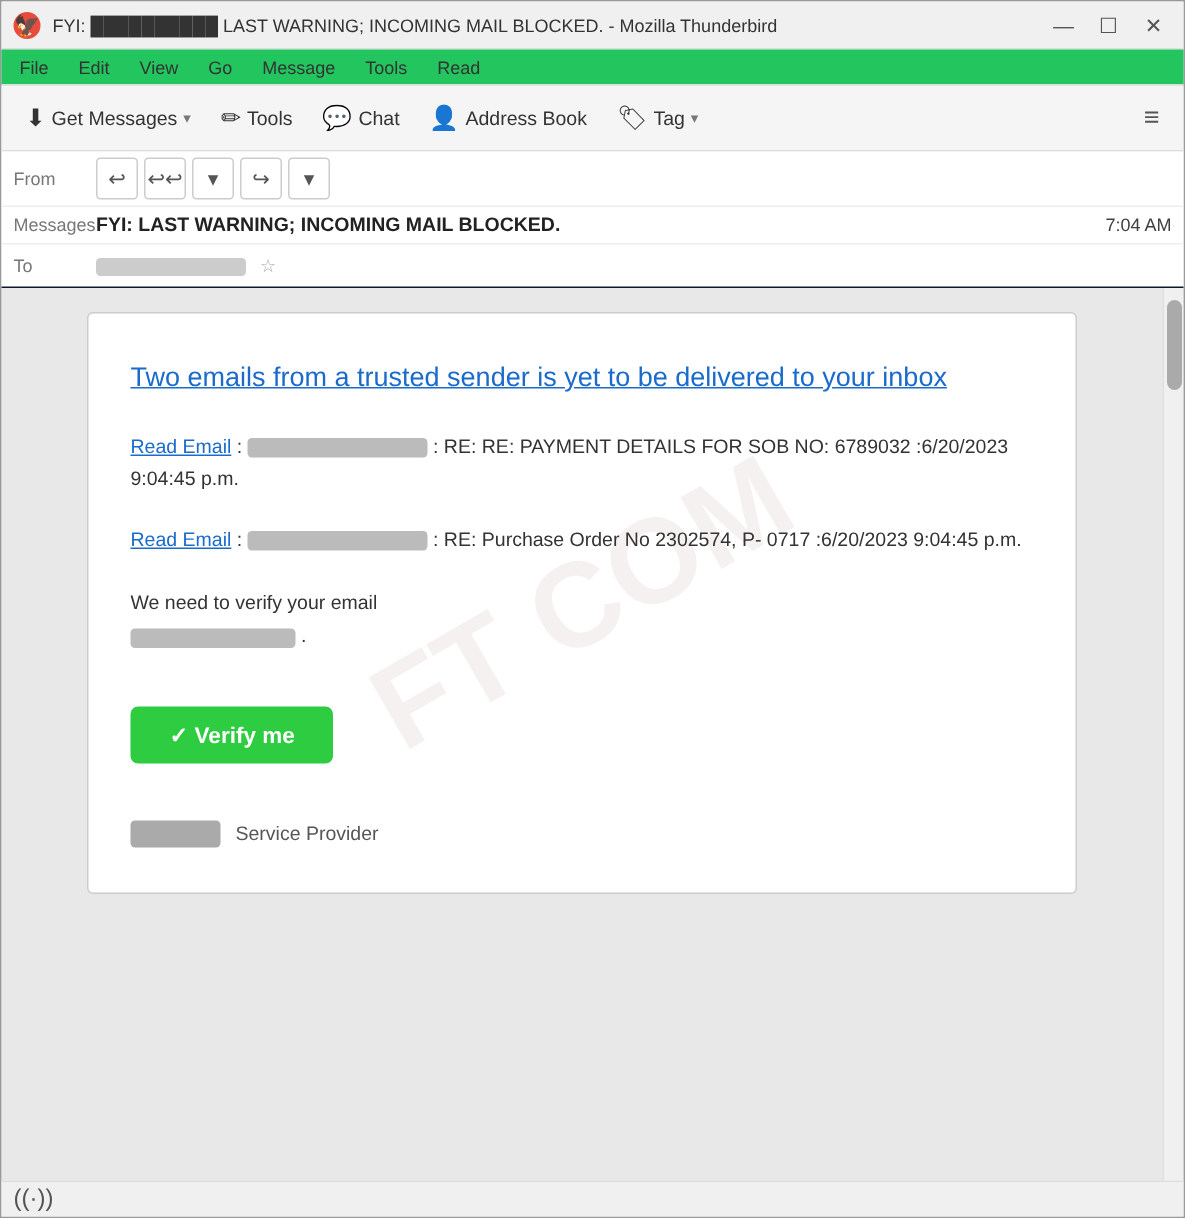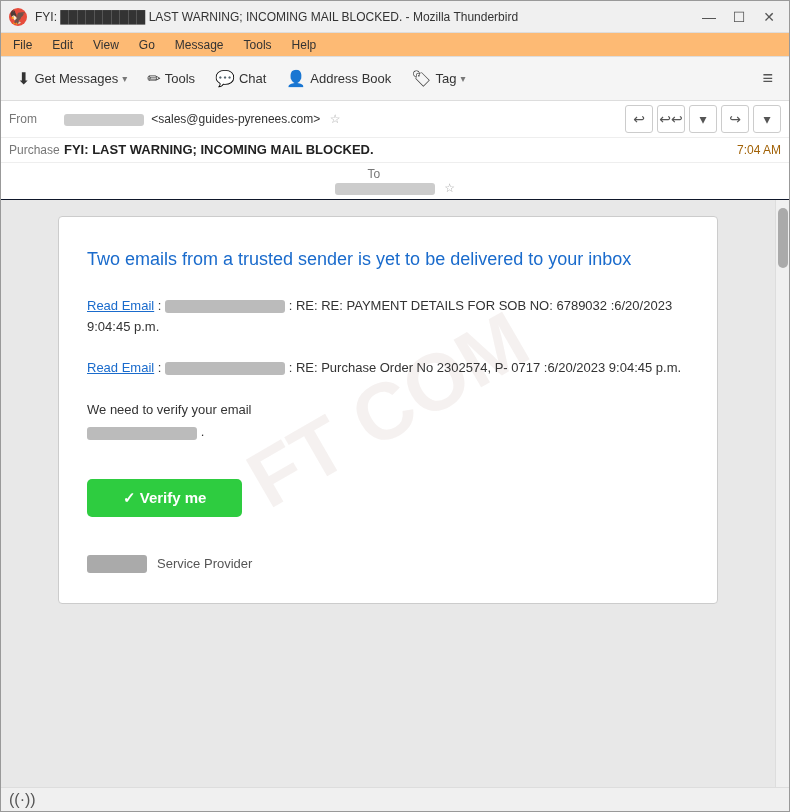--- a/index.html
+++ b/index.html
@@ -53,21 +53,21 @@
       background: none;
       border: none;
       cursor: pointer;
       display: flex; align-items: center; justify-content: center;
       font-size: 14px;
       color: #555;
     }
 
     
     .menubar {
-      background: #fdba74;
+      background: #22c55e;
       height: 24px;
       display: flex;
       align-items: center;
       padding: 0 4px;
       border-bottom: 1px solid #ddd;
       gap: 4px;
     }
     .menu-item {
       padding: 2px 8px;
       font-size: 12px;
@@ -113,21 +113,21 @@
       border-bottom: 1px solid #0f172a;
       padding: 0;
     }
     .email-header-row {
       display: flex;
       align-items: center;
       padding: 4px 8px;
       border-bottom: 1px solid #eee;
       min-height: 28px;
     }
-    .email-header-row:last-child { border-bottom: none; flex-direction: column; }
+    .email-header-row:last-child { border-bottom: none; }
     .header-label {
       color: #777;
       width: 55px;
       font-size: 12px;
       flex-shrink: 0;
     }
     .header-value {
       font-size: 12px;
       color: #333;
       flex: 1;
@@ -167,21 +167,21 @@
       flex-shrink: 0;
     }
     .subject-text {
       font-size: 13px;
       font-weight: bold;
       color: #222;
       flex: 1;
     }
     .subject-time {
       font-size: 12px;
-      color: #a16207;
+      color: #404040;
       margin-left: 8px;
     }
 
     
     .email-content-wrapper {
       display: flex;
       flex: 1;
       overflow: hidden;
     }
     .email-body-area {
@@ -236,20 +236,21 @@
       position: relative;
       z-index: 1;
     }
 
     .email-heading {
       color: #1a6bcc;
       font-size: 18px;
       font-weight: normal;
       line-height: 1.4;
       margin-bottom: 24px;
+      text-decoration: underline;
     }
 
     .email-entry {
       margin-bottom: 20px;
       font-size: 13px;
       color: #333;
       line-height: 1.6;
     }
     .read-email-link {
       color: #1a6bcc;
@@ -269,21 +270,21 @@
       font-size: 13px;
       color: #333;
       line-height: 1.7;
     }
     .verify-btn {
       display: inline-block;
       margin-top: 14px;
       background: #2ecc40;
       color: white;
       font-size: 15px;
-      padding: 10px 36px;
+      padding: 10px 26px;
       border: none;
       border-radius: 5px;
       cursor: pointer;
       font-weight: 600;
     }
 
     .email-footer {
       display: flex;
       align-items: center;
       gap: 10px;
@@ -335,21 +336,21 @@
     </div>
   </div>
 
   <div class="menubar">
     <span class="menu-item">File</span>
     <span class="menu-item">Edit</span>
     <span class="menu-item">View</span>
     <span class="menu-item">Go</span>
     <span class="menu-item">Message</span>
     <span class="menu-item">Tools</span>
-    <span class="menu-item">Help</span>
+    <span class="menu-item">Read</span>
   </div>
 
   <div class="toolbar">
     <button class="toolbar-btn">
       <span class="btn-icon">⬇</span>
       <span>Get Messages</span>
       <span class="dropdown-arrow">▾</span>
     </button>
     <button class="toolbar-btn">
       <span class="btn-icon">✏</span>
@@ -368,36 +369,31 @@
       <span>Tag</span>
       <span class="dropdown-arrow">▾</span>
     </button>
     <div class="toolbar-spacer"></div>
     <span class="toolbar-hamburger">≡</span>
   </div>
 
   <div class="email-header">
     <div class="email-header-row">
       <span class="header-label">From</span>
-      <span class="header-value">
-        <span class="blurred" style="width:80px; margin-right:4px;"></span>
-        <span>&lt;sales@guides-pyrenees.com&gt;</span>
-        <span style="margin-left:6px; color:#aaa; cursor:pointer;">☆</span>
-      </span>
       <div class="header-actions">
         <button class="header-nav-btn" title="Reply">↩</button>
         <button class="header-nav-btn" title="Reply All">↩↩</button>
         <button class="header-nav-btn" title="Previous">▾</button>
         <button class="header-nav-btn" title="Forward">↪</button>
         <button class="header-nav-btn" title="More">▾</button>
       </div>
     </div>
 
     <div class="subject-row">
-      <span class="subject-label">Purchase</span>
+      <span class="subject-label">Messages</span>
       <span class="subject-text">
         <span>FYI: </span><span class="blurred" style="width:90px; height:14px; vertical-align:middle;"></span><span> LAST WARNING; INCOMING MAIL BLOCKED.</span>
       </span>
       <span class="subject-time">7:04 AM</span>
     </div>
 
     <div class="email-header-row">
       <span class="header-label">To</span>
       <span class="header-value">
         <span class="blurred" style="width:100px;"></span>

